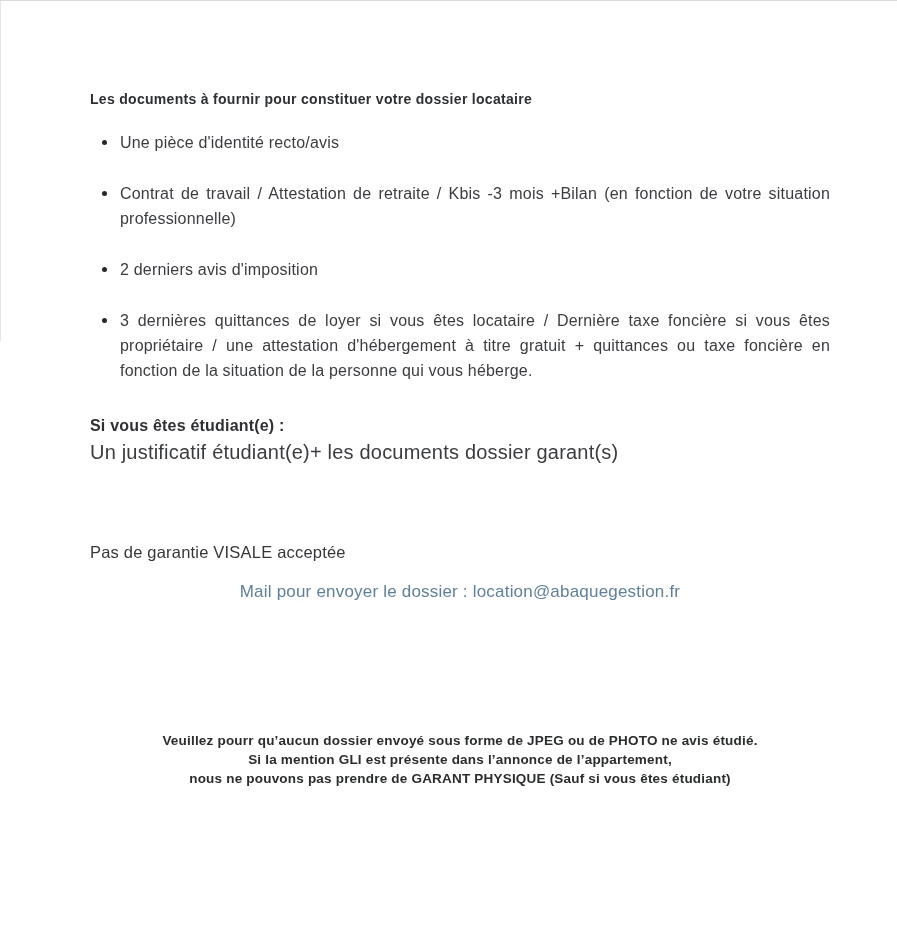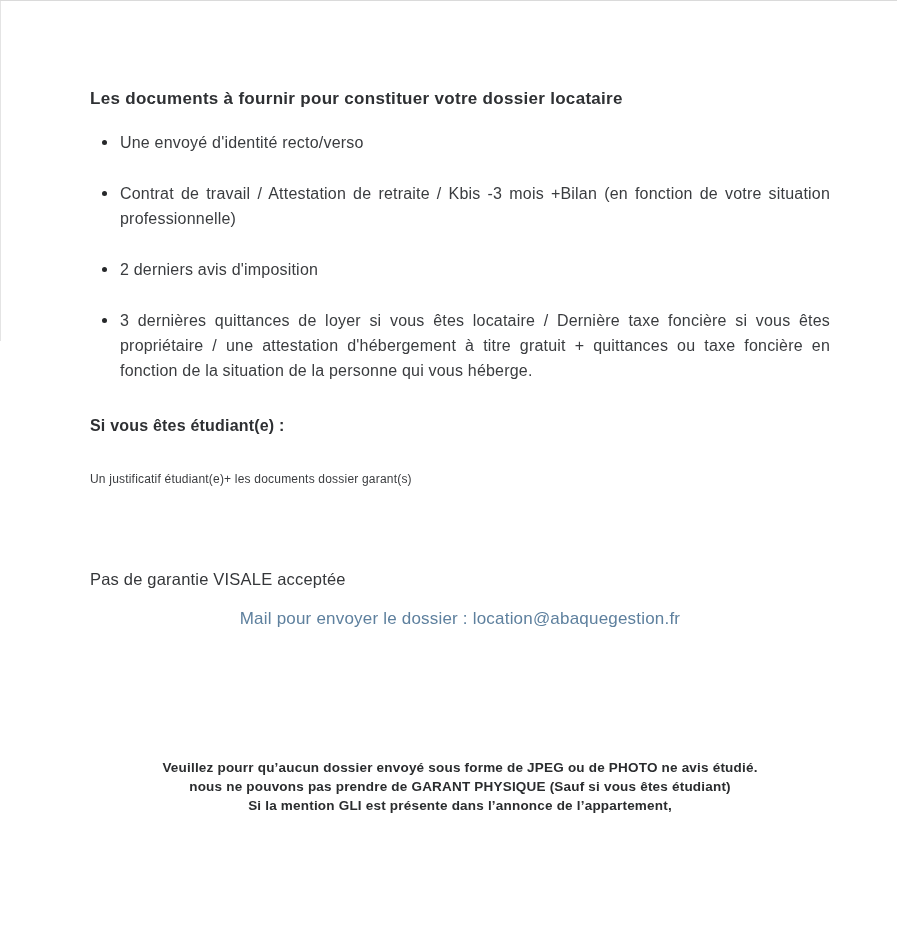--- a/index.html
+++ b/index.html
@@ -13,21 +13,21 @@
     body { border-top: 1px solid #dadada; position: relative; }
     .edge-left {
       position: absolute; left: 0; top: 0;
       width: 1px; height: 340px; background: #e4e4e4;
     }
     .page {
       padding: 88px 67px 0 90px; 
       color: #3a3c3f;
     }
     .doc-title {
-      font-size: 17px;
+      font-size: 14px;
       font-weight: bold;
       color: #2e3033;
       letter-spacing: 0.3px;
       line-height: 20px;
     }
     .doc-list {
       list-style: none;
       margin-top: 21px;
     }
     .doc-list li {
@@ -51,25 +51,24 @@
     }
     .student { margin-top: 29px; }
     .student-heading {
       font-size: 16px;
       font-weight: bold;
       color: #2e3033;
       letter-spacing: 0.2px;
       line-height: 27px;
     }
     .student-body {
-      font-size: 12px;
+      font-size: 20px;
       line-height: 27px;
       letter-spacing: 0.2px;
       color: #3a3c3f;
-      margin-top: 27px;
     }
     .visale-note {
       margin-top: 74px;
       text-align: left;
       font-size: 16.5px;
       line-height: 25px;
       letter-spacing: 0.2px;
       color: #35373a;
     }
     .mail-line {
@@ -97,21 +96,21 @@
 
 <div class="edge-left"></div>
 
 <div class="page">
 
   <h1 class="doc-title">Les documents à fournir pour constituer votre dossier locataire</h1>
 
   <ul class="doc-list">
     <li>
       <span class="bullet-dot"></span>
-      <span>Une envoyé d'identité recto/verso</span>
+      <span>Une pièce d'identité recto/avis</span>
     </li>
     <li>
       <span class="bullet-dot"></span>
       <span>Contrat de travail / Attestation de retraite / Kbis -3 mois +Bilan (en fonction de votre situation professionnelle)</span>
     </li>
     <li>
       <span class="bullet-dot"></span>
       <span>2 derniers avis d'imposition</span>
     </li>
     <li>
@@ -124,17 +123,17 @@
     <div class="student-heading">Si vous êtes étudiant(e) :</div>
     <div class="student-body">Un justificatif étudiant(e)+ les documents dossier garant(s)</div>
   </div>
 
   <div class="visale-note">Pas de garantie VISALE acceptée</div>
 
   <div class="mail-line">Mail pour envoyer le dossier : location@abaquegestion.fr</div>
 
   <div class="footer-note">
     <div><span>Veuillez pour</span><span class="underlined">r qu’aucun dossier envoyé sous forme</span><span> de JPEG ou de PHOTO ne avis étudié.</span></div>
+    <div>Si la mention GLI est présente dans l’annonce de l’appartement,</div>
     <div>nous ne pouvons pas prendre de GARANT PHYSIQUE (Sauf si vous êtes étudiant)</div>
-    <div>Si la mention GLI est présente dans l’annonce de l’appartement,</div>
   </div>
 
 </div>
 
 </body></html>

